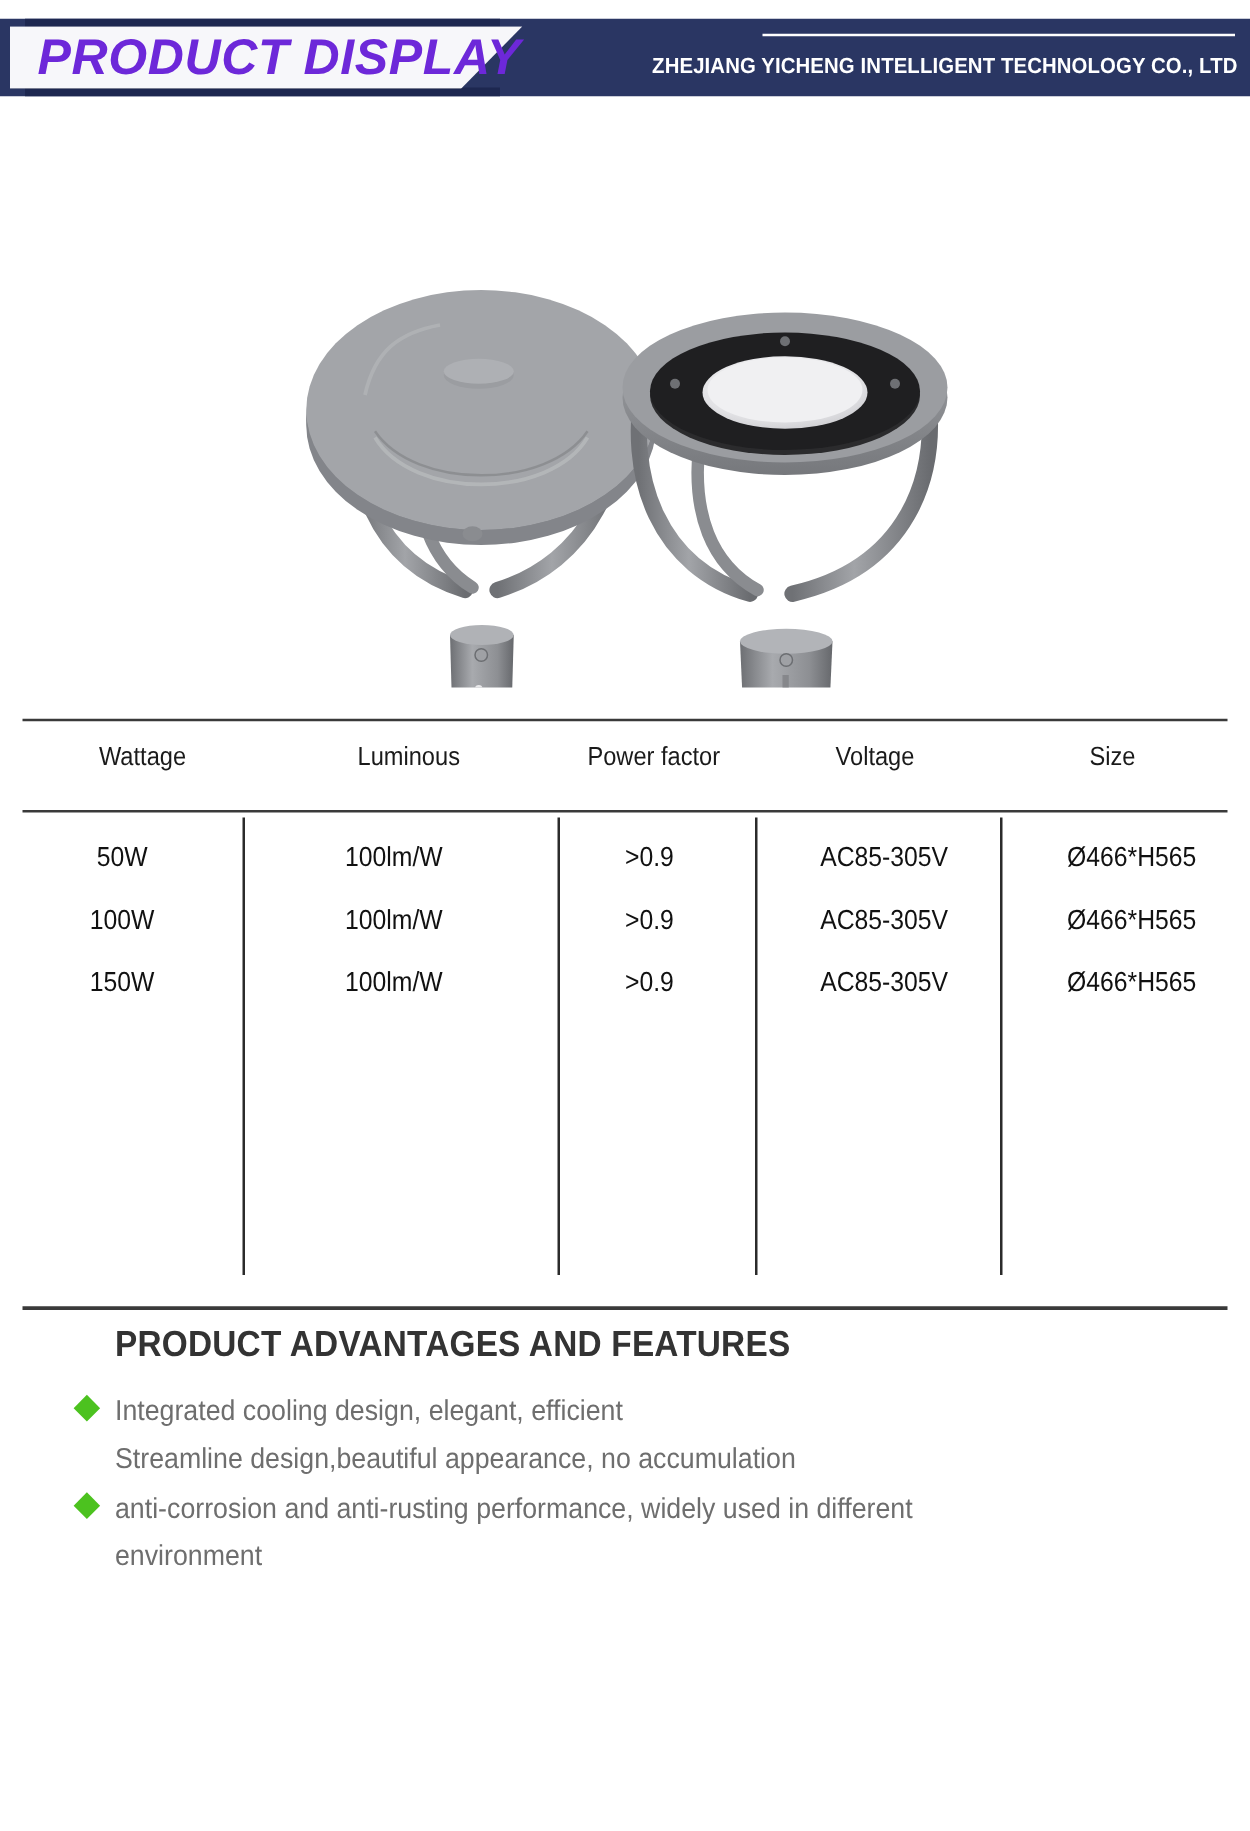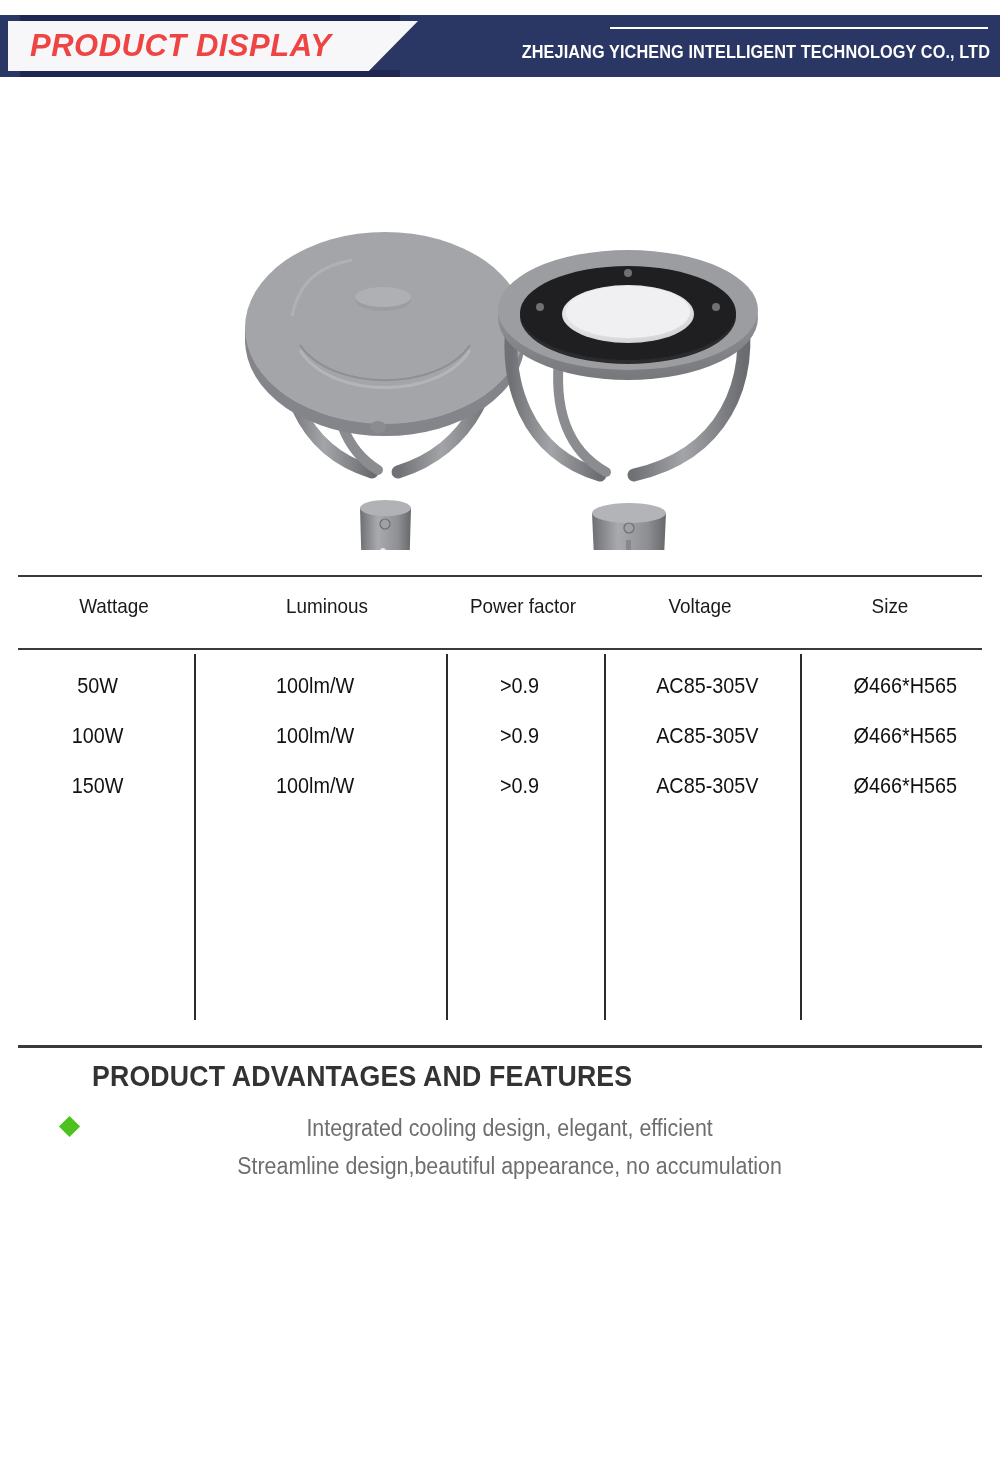--- a/index.html
+++ b/index.html
@@ -27,22 +27,22 @@
   }
   .hdr-white-tab {
     position: absolute; left: 8px; top: 21px; width: 410px; height: 50px;
     background: #f7f7fa;
     clip-path: polygon(0 0, 100% 0, 88% 100%, 0 100%);
     box-shadow: 1px 2px 3px rgba(0,0,0,.28);
   }
   .hdr-title {
     position: absolute; left: 30px; top: 26px; width: 370px; height: 40px;
     display: flex; align-items: center;
-    font-size: 31px; font-weight: bold; font-style: italic;
-    letter-spacing: .5px; color: #ef4444;
+    font-size: 40px; font-weight: bold; font-style: italic;
+    letter-spacing: .5px; color: #6d28d9;
     white-space: nowrap;
   }
   .hdr-rule {
     position: absolute; left: 610px; top: 27px; width: 378px; height: 2px;
     background: #ffffff;
   }
   .hdr-company {
     position: absolute; left: 466px; top: 38px; width: 524px; height: 28px;
     display: flex; align-items: center; justify-content: flex-end;
     color: #ffffff; font-size: 17.5px; font-weight: bold;
@@ -91,21 +91,21 @@
   .vdiv-3 { left: 782px; }
 
   
   .features { position: absolute; left: 26px; top: 1060px; width: 964px; }
   .feat-title {
     font-size: 29px; font-weight: bold; color: #333333;
     letter-spacing: .2px; margin-left: 66px; margin-bottom: 16px;
     transform: scaleX(.92); transform-origin: left center; white-space: nowrap;
   }
   .feat-list { list-style: none; }
-  .feat-item { position: relative; padding-left: 66px; margin-bottom: 2px; text-align: center; }
+  .feat-item { position: relative; padding-left: 66px; margin-bottom: 2px; }
   .feat-bullet {
     position: absolute; left: 36px; top: 10px;
     width: 15px; height: 15px; background: #4cc21f;
     transform: rotate(45deg);
   }
   .feat-line {
     font-size: 23px; color: #6e6e6e; line-height: 38px;
     transform: scaleX(.93); transform-origin: left center;
     white-space: nowrap;
   }
@@ -268,16 +268,21 @@
   </div>
 
   <div class="features">
     <div class="feat-title">PRODUCT ADVANTAGES AND FEATURES</div>
     <ul class="feat-list">
       <li class="feat-item">
         <span class="feat-bullet"></span>
         <div class="feat-line">Integrated cooling design, elegant, efficient</div>
         <div class="feat-line">Streamline design,beautiful appearance, no accumulation</div>
       </li>
+      <li class="feat-item">
+        <span class="feat-bullet"></span>
+        <div class="feat-line">anti-corrosion and anti-rusting performance, widely used in different</div>
+        <div class="feat-line">environment</div>
+      </li>
     </ul>
   </div>
 
 </div>
 
 </body></html>

